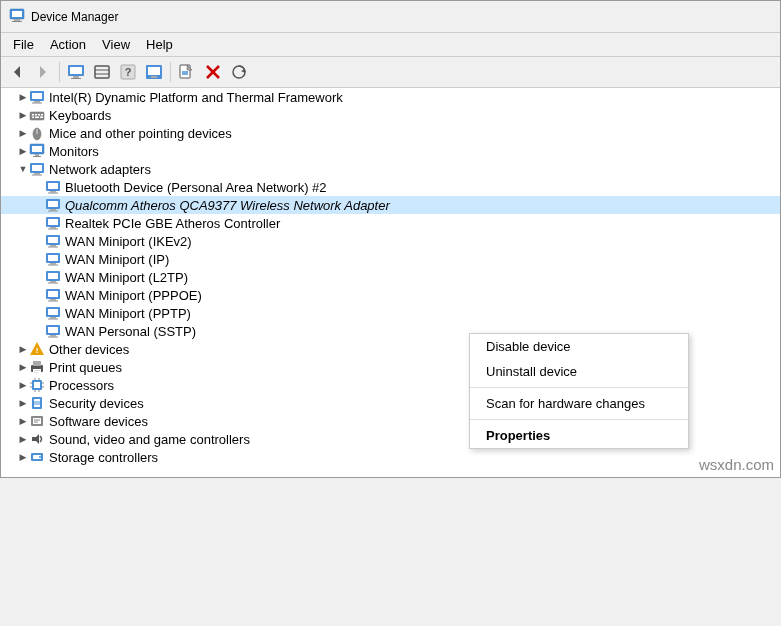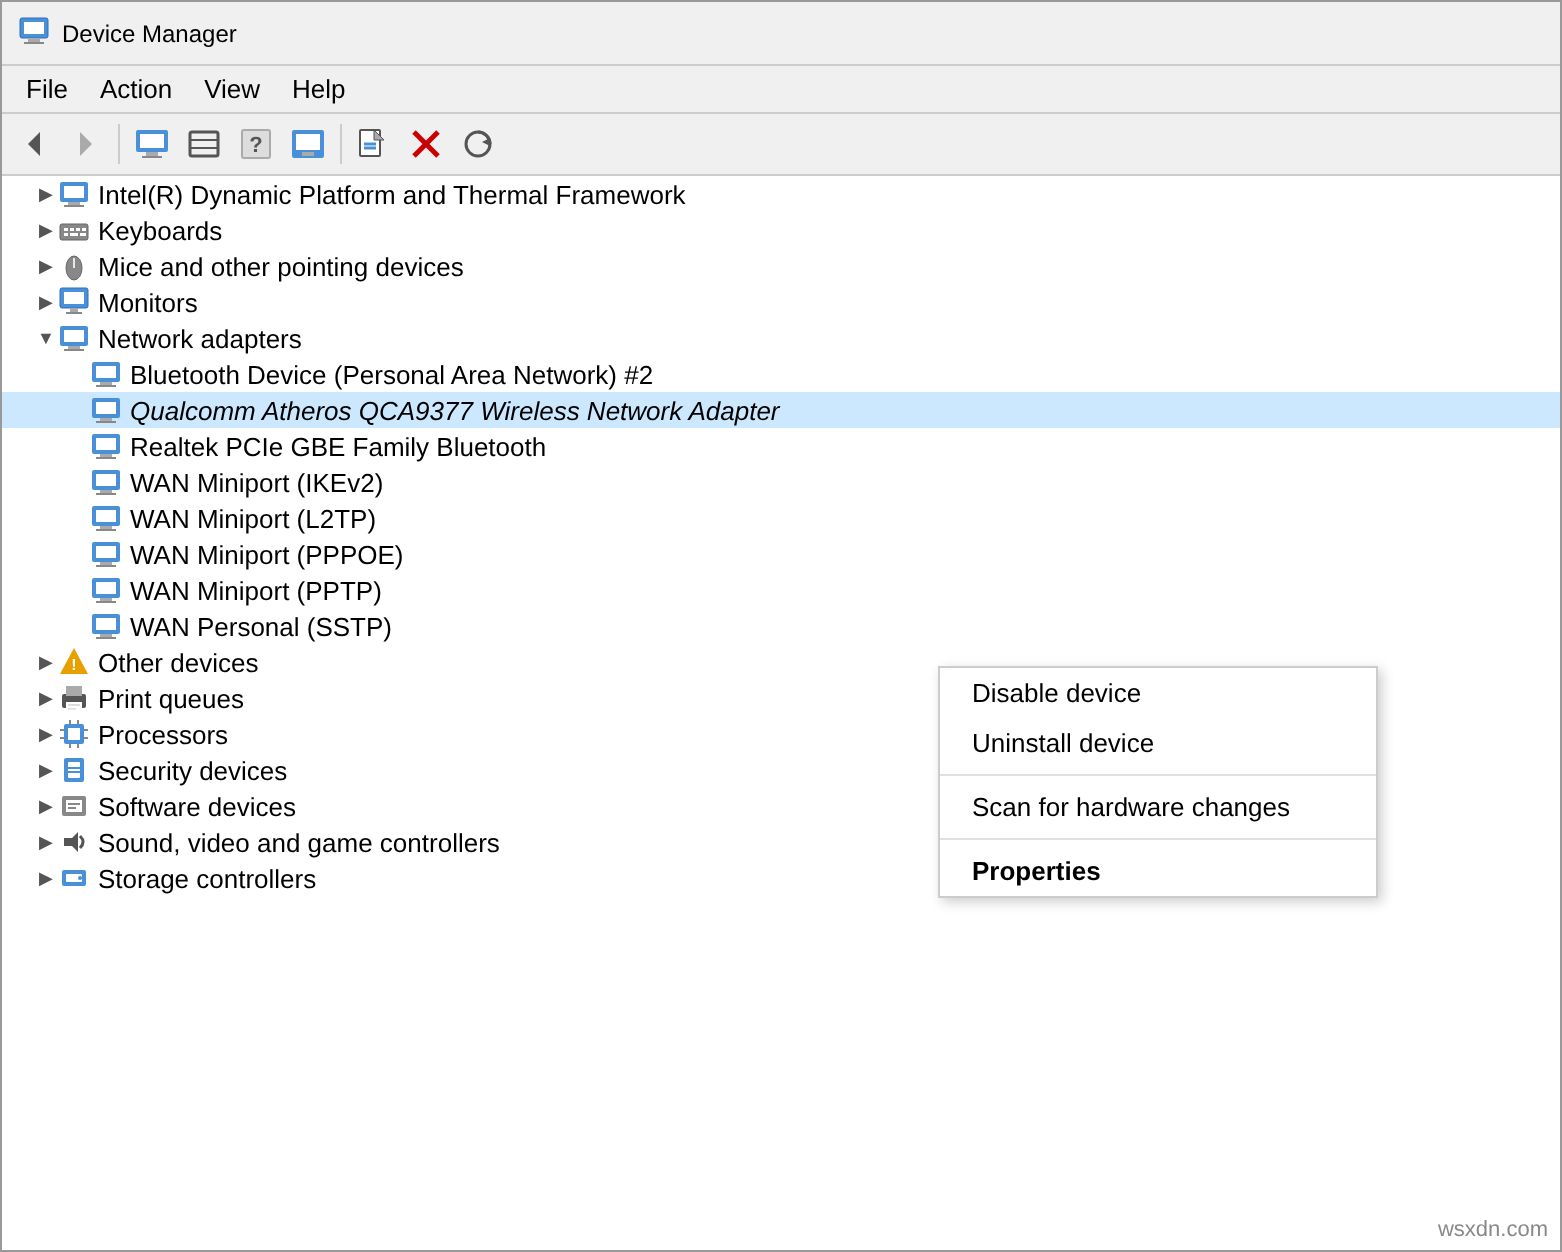--- a/index.html
+++ b/index.html
@@ -6,21 +6,21 @@
     body {
       font-family: 'Segoe UI', Arial, sans-serif;
       font-size: 13px;
       background: #f0f0f0;
       width: 781px;
       height: 626px;
       overflow: hidden;
     }
     .window {
       width: 781px;
-      height: 626px;
+      height: 478px;
       background: #f0f0f0;
       border: 1px solid #999;
       display: flex;
       flex-direction: column;
     }
     .title-bar {
       background: #f0f0f0;
       padding: 6px 8px;
       display: flex;
       align-items: center;
@@ -326,34 +326,47 @@
     <span class="tree-indent" style="width:32px;"></span>
     <span class="tree-expander" style="width:12px;"></span>
     <span class="tree-icon">
             <svg width="16" height="16" viewBox="0 0 16 16">
       <rect x="1" y="2" width="14" height="10" rx="1" fill="#4a90d9"></rect>
       <rect x="3" y="4" width="10" height="6" fill="white"></rect>
       <rect x="5" y="12" width="6" height="1.5" fill="#aaa"></rect>
       <rect x="3" y="13.5" width="10" height="1" fill="#888"></rect>
     </svg>
           </span>
-    <span class="tree-label">Realtek PCIe GBE Family Bluetooth</span>
+    <span class="tree-label">Realtek PCIe GBE Atheros Controller</span>
   </div>
         <div class="tree-item">
     <span class="tree-indent" style="width:32px;"></span>
     <span class="tree-expander" style="width:12px;"></span>
     <span class="tree-icon">
             <svg width="16" height="16" viewBox="0 0 16 16">
       <rect x="1" y="2" width="14" height="10" rx="1" fill="#4a90d9"></rect>
       <rect x="3" y="4" width="10" height="6" fill="white"></rect>
       <rect x="5" y="12" width="6" height="1.5" fill="#aaa"></rect>
       <rect x="3" y="13.5" width="10" height="1" fill="#888"></rect>
     </svg>
           </span>
     <span class="tree-label">WAN Miniport (IKEv2)</span>
+  </div>
+        <div class="tree-item">
+    <span class="tree-indent" style="width:32px;"></span>
+    <span class="tree-expander" style="width:12px;"></span>
+    <span class="tree-icon">
+            <svg width="16" height="16" viewBox="0 0 16 16">
+      <rect x="1" y="2" width="14" height="10" rx="1" fill="#4a90d9"></rect>
+      <rect x="3" y="4" width="10" height="6" fill="white"></rect>
+      <rect x="5" y="12" width="6" height="1.5" fill="#aaa"></rect>
+      <rect x="3" y="13.5" width="10" height="1" fill="#888"></rect>
+    </svg>
+          </span>
+    <span class="tree-label">WAN Miniport (IP)</span>
   </div>
         <div class="tree-item">
     <span class="tree-indent" style="width:32px;"></span>
     <span class="tree-expander" style="width:12px;"></span>
     <span class="tree-icon">
             <svg width="16" height="16" viewBox="0 0 16 16">
       <rect x="1" y="2" width="14" height="10" rx="1" fill="#4a90d9"></rect>
       <rect x="3" y="4" width="10" height="6" fill="white"></rect>
       <rect x="5" y="12" width="6" height="1.5" fill="#aaa"></rect>
       <rect x="3" y="13.5" width="10" height="1" fill="#888"></rect>
@@ -497,15 +510,15 @@
 
     <div class="context-menu" id="context-menu" style="position:absolute; top:245px; left:468px;">
         <div class="context-menu-item">Disable device</div>
         <div class="context-menu-item">Uninstall device</div>
         <div class="context-menu-separator"></div>
         <div class="context-menu-item">Scan for hardware changes</div>
         <div class="context-menu-separator"></div>
         <div class="context-menu-item bold">Properties</div>
       </div>
 
-    <div style="position:absolute; bottom:4px; right:6px; font-size:11px; color:#888;">wsxdn.com</div>
+    <div style="position:absolute; bottom:4px; right:6px; font-size:15px; color:#888;">wsxdn.com</div>
   </div>
 </div>
 
 </body></html>

